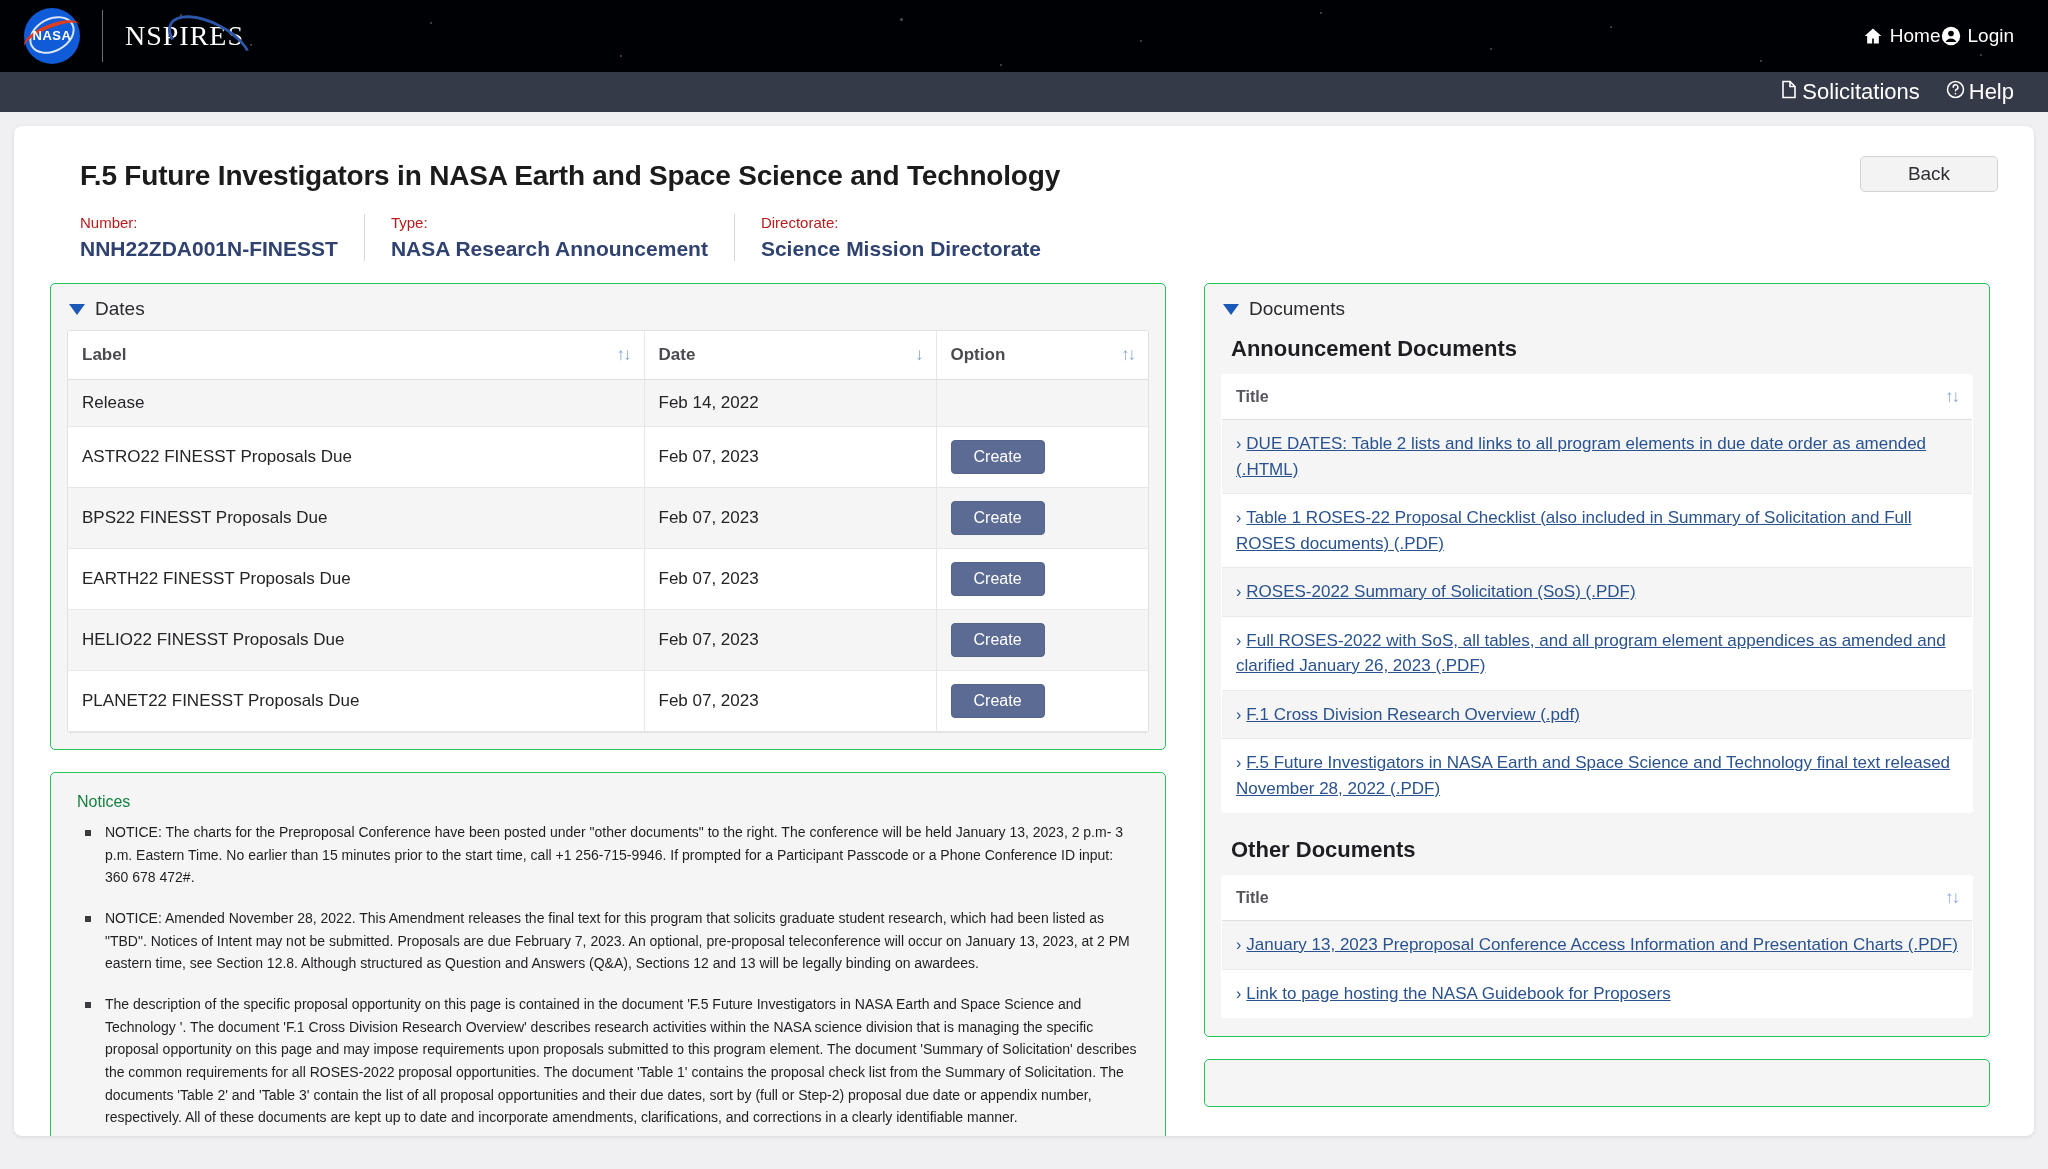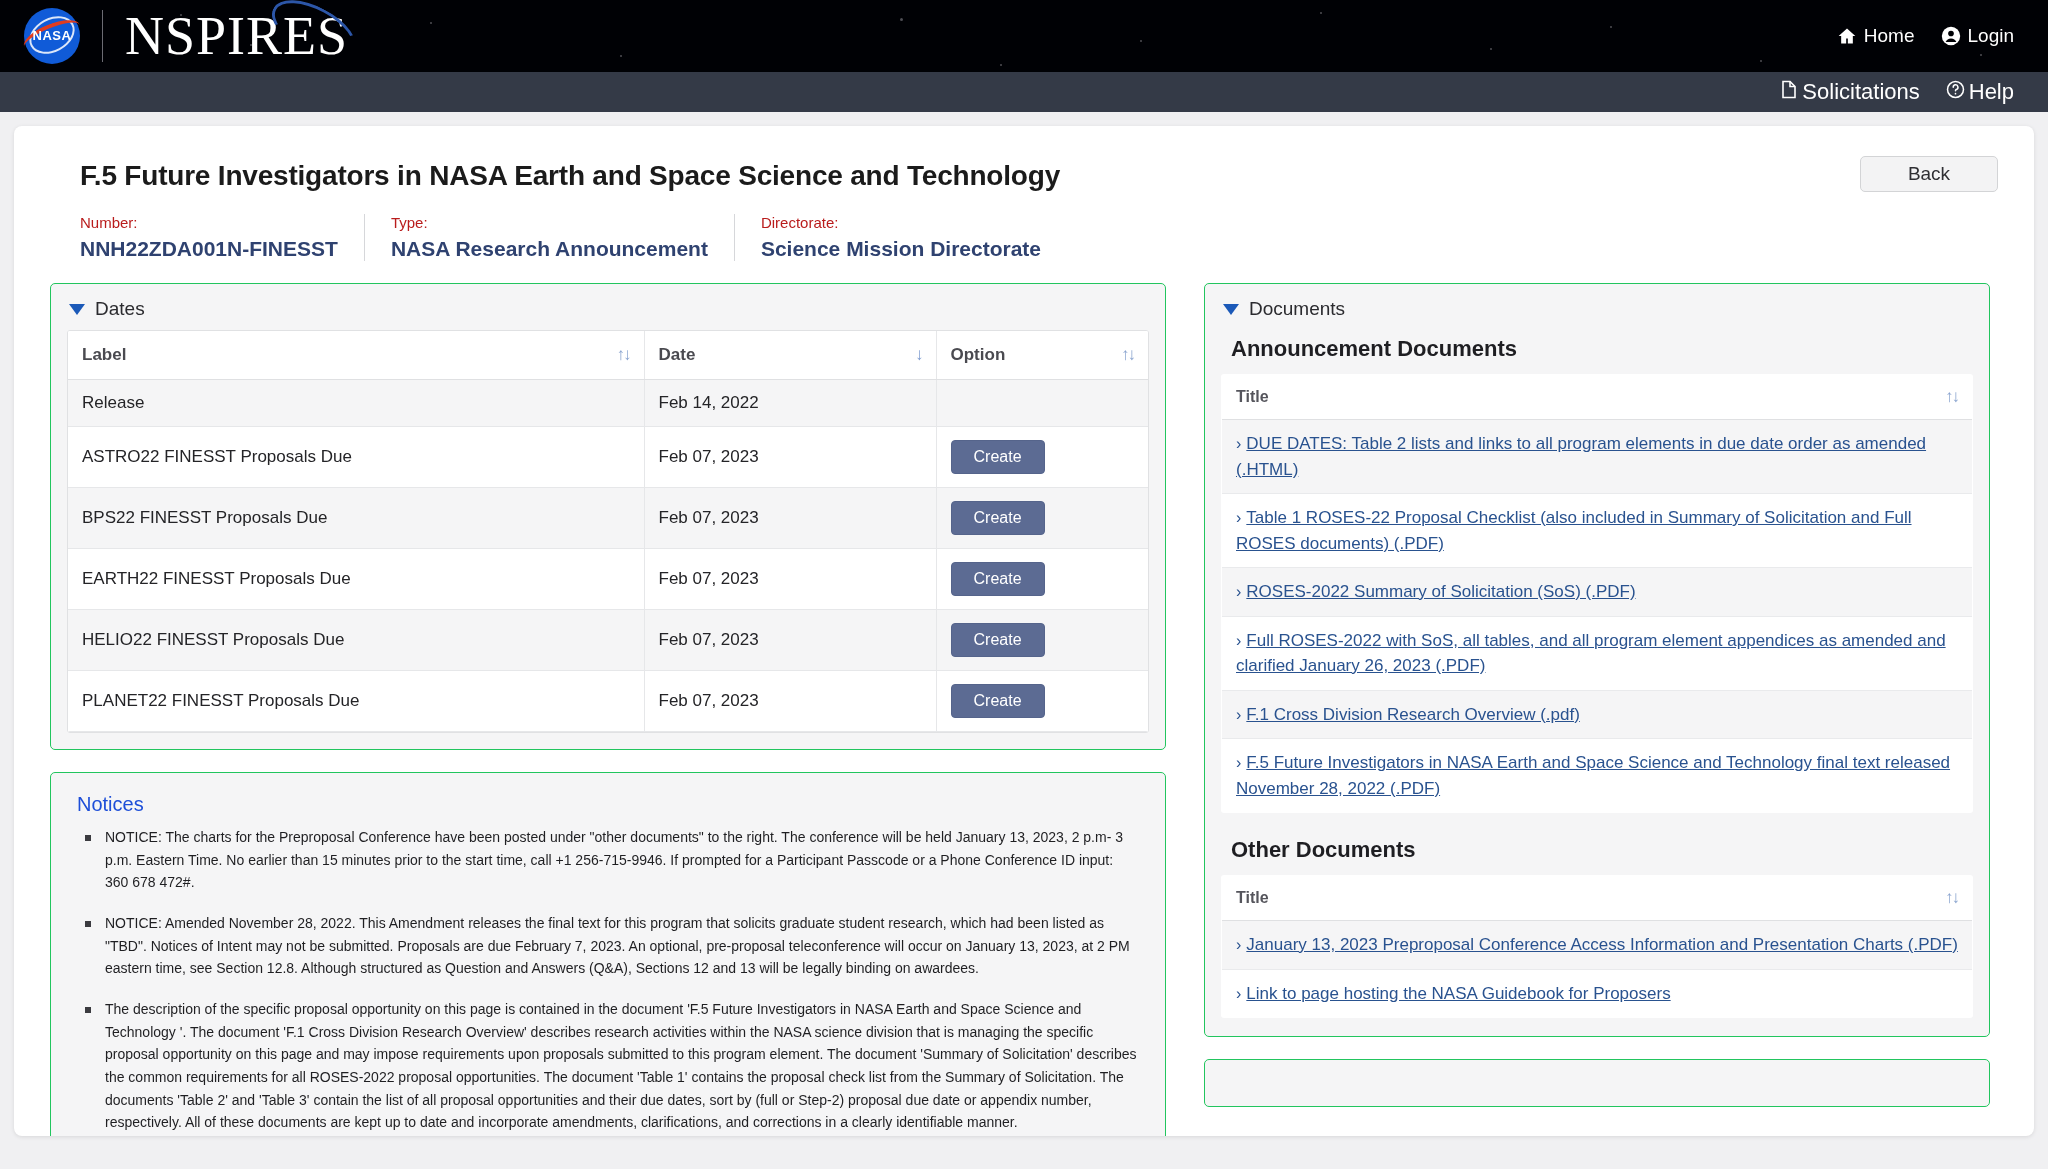--- a/index.html
+++ b/index.html
@@ -38,31 +38,31 @@
     border:2px solid #ffffff; border-radius:50%;
     transform: rotate(-28deg); opacity:.85;
   }
   .nasa-meatball .word {
     position:absolute; left:0; right:0; top:20px; text-align:center;
     color:#fff; font-weight:bold; font-size:13px; letter-spacing:.5px;
     font-family:"Liberation Sans", sans-serif; z-index:3;
   }
   .brand-divider { width:1px; height:52px; background:#6b6b73; margin:0 22px; }
   .brand-name {
-    color:#ffffff; font-size:54px; letter-spacing:1px;
+    color:#ffffff; font-size:28px; letter-spacing:1px;
     font-family:"Liberation Serif", serif; font-weight:400;
     position:relative;
   }
   .brand-name .swoop {
     position:absolute; right:-12px; top:2px; width:92px; height:46px;
     border:3px solid #2c56a8; border-radius:50%;
     border-right-color:transparent; border-bottom-color:transparent;
     transform: rotate(28deg);
   }
-  .masthead-right { margin-left:auto; margin-right:34px; display:flex; align-items:center; gap:26px; z-index:2; }
+  .masthead-right { margin-left:auto; margin-right:34px; display:flex; align-items:center; z-index:2; }
   .mh-link { display:flex; align-items:center; gap:7px; color:#fff; font-size:19px; text-decoration:none; cursor:pointer; }
   .mh-link svg { display:block; }
 
   
   .subnav {
     height:40px; background:#343a47;
     display:flex; align-items:center; justify-content:flex-end;
     padding-right:34px; gap:26px;
   }
   .sn-link { display:flex; align-items:flex-start; gap:4px; color:#fff; font-size:22px; text-decoration:none; cursor:pointer; }
@@ -125,21 +125,21 @@
   .create-btn {
     background:#5c6b93; border:1px solid #55648b; color:#fff;
     font-size:16px; border-radius:4px; padding:7px 22px; cursor:pointer;
     font-family:"Liberation Sans", sans-serif;
   }
   .tbl-wrap { padding:0 16px 16px 16px; }
   .tbl-inner { border:1px solid #e0e1e3; border-radius:3px; overflow:hidden; }
 
   
   .notices { margin-top:22px; padding:20px 26px 26px 26px; }
-  .notices h3 { font-size:20px; font-weight:normal; color:#1d4ed8; margin:0 0 10px 0; }
+  .notices h3 { font-size:16px; font-weight:normal; color:#15803d; margin:0 0 10px 0; }
   .notices ul { margin:0; padding-left:24px; list-style:none; }
   .notices li { position:relative; font-size:14px; line-height:1.62; color:#1f1f22; margin-bottom:18px; padding-left:4px; }
   .notices li:last-child { margin-bottom:0; }
   .notices li:before {
     content:""; position:absolute; left:-16px; top:9px;
     width:6px; height:6px; background:#3b3b40;
   }
 
   
   .docs-pad { padding:0 16px 18px 16px; }

